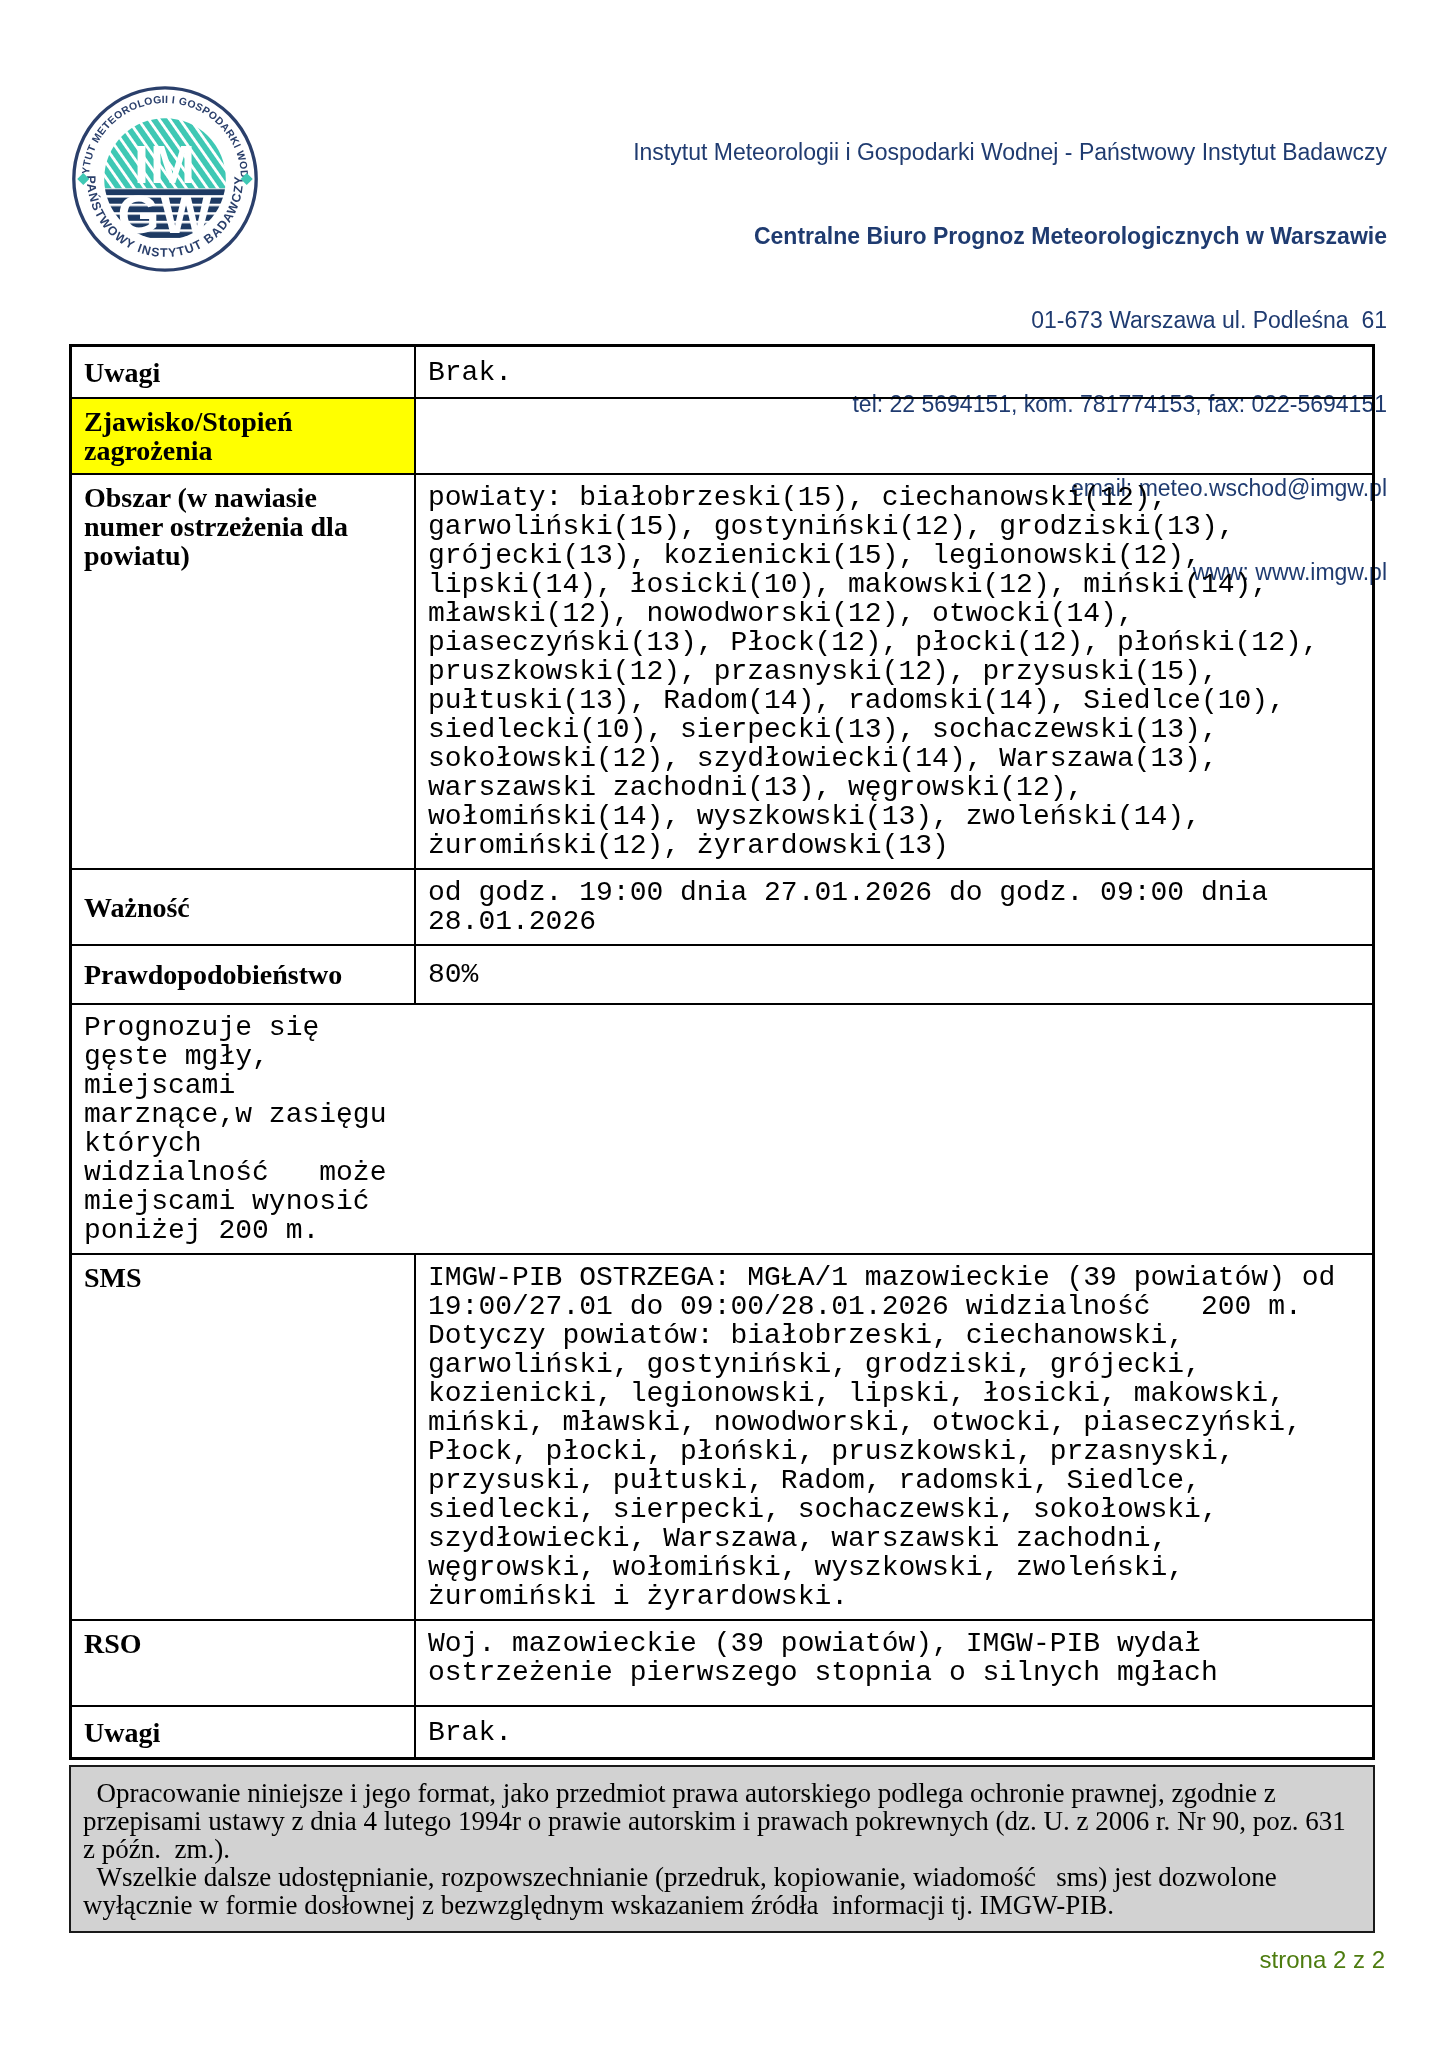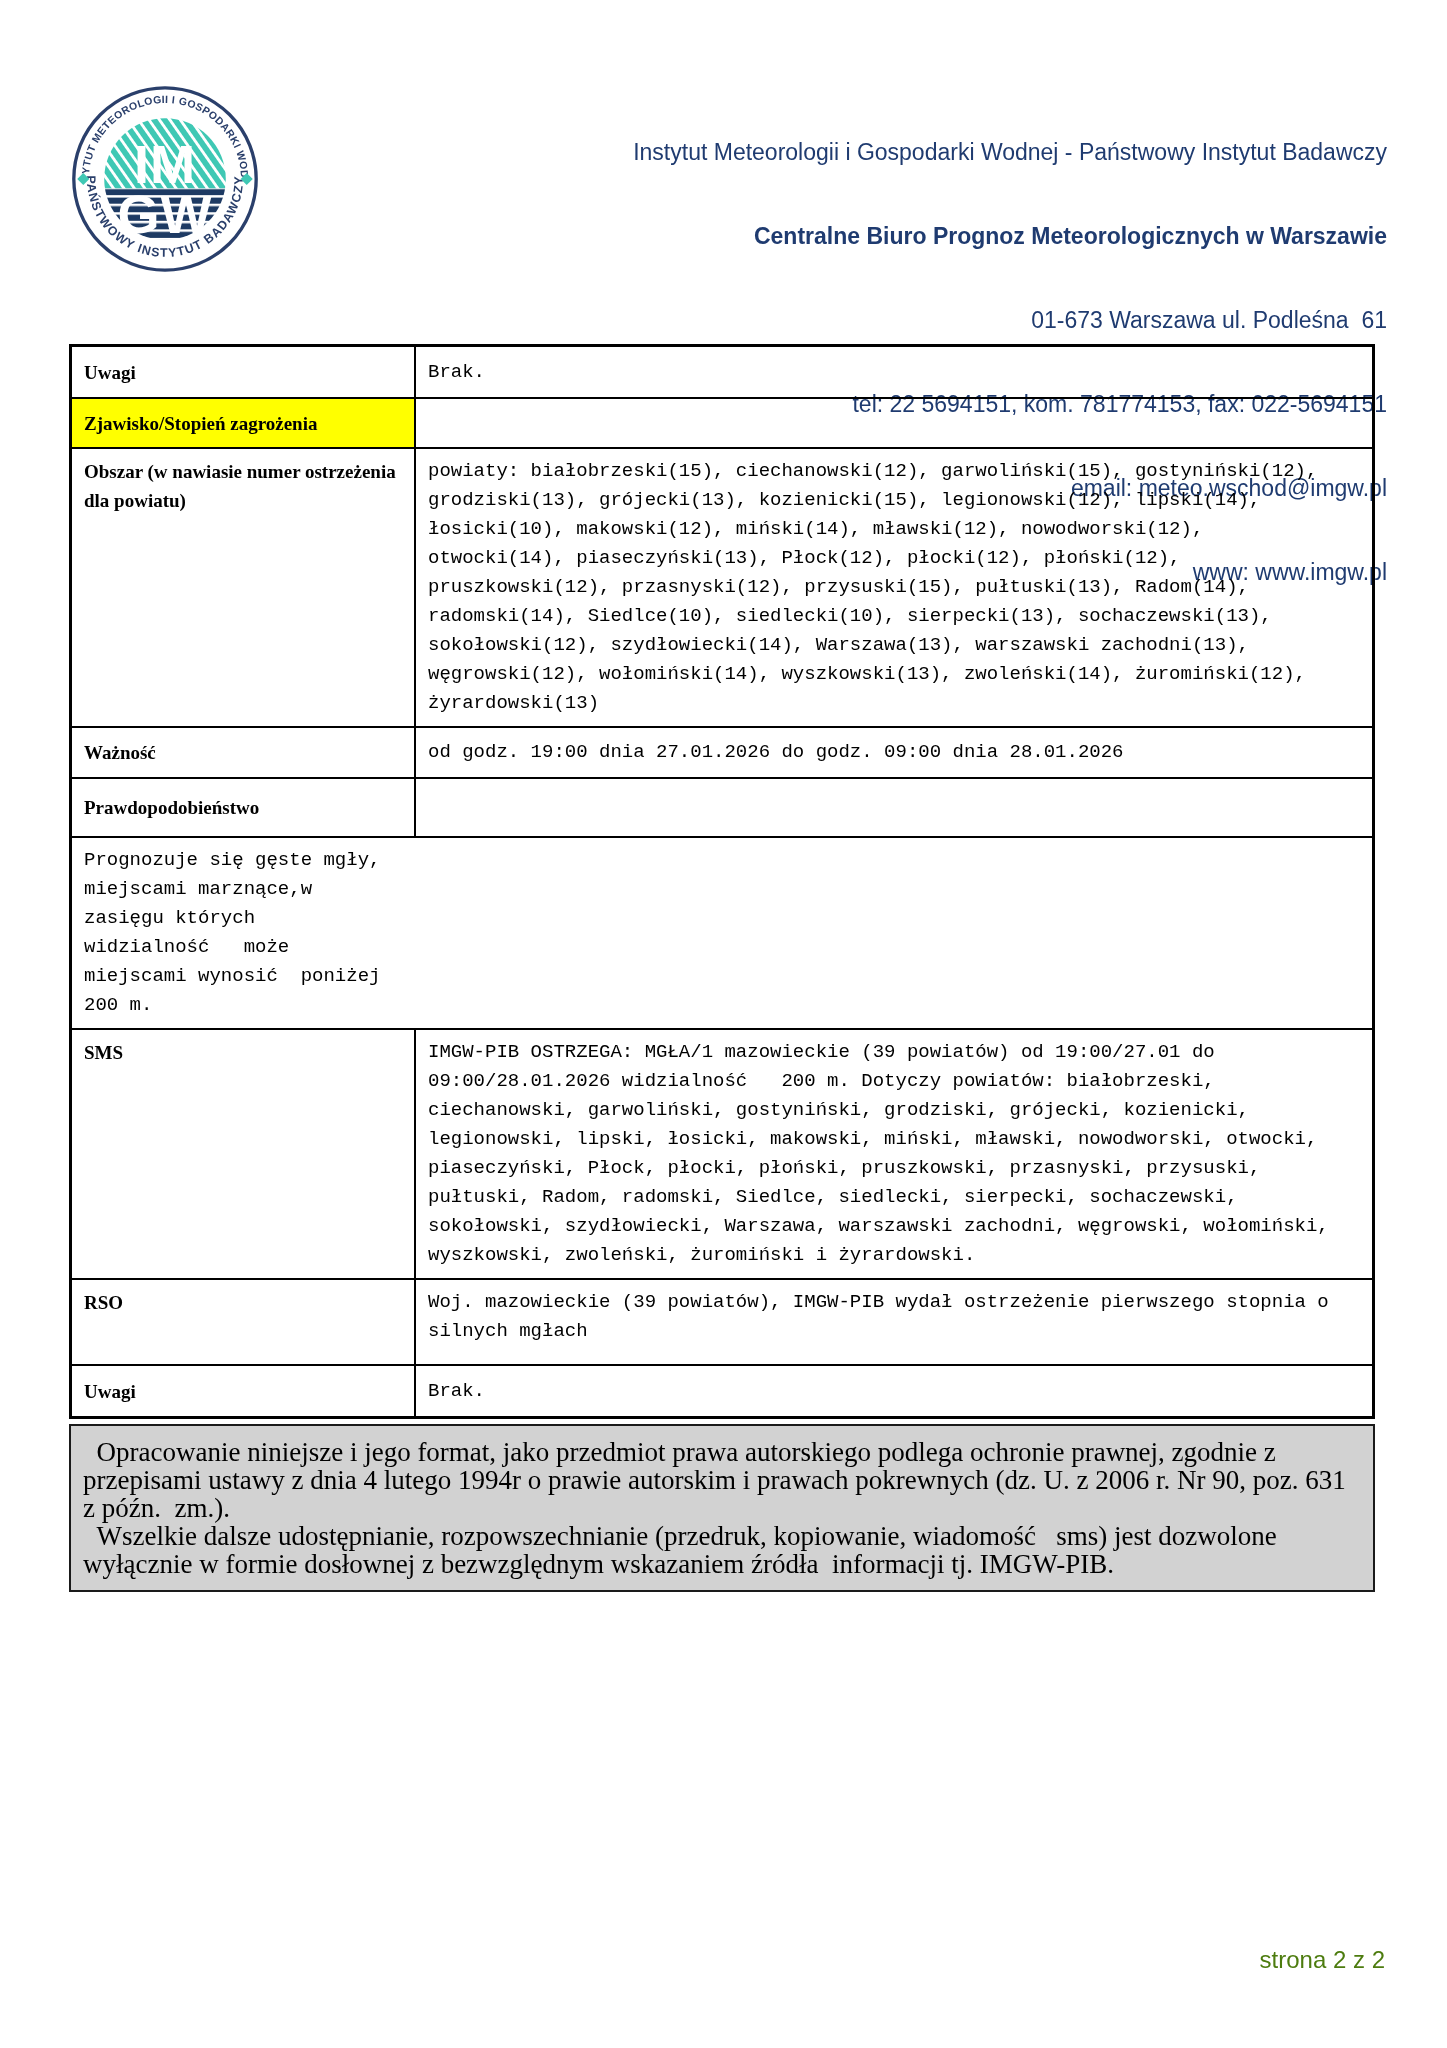--- a/index.html
+++ b/index.html
@@ -38,21 +38,21 @@
 
   
   .content-col{position:absolute;left:69px;top:344px;width:1306px;}
 
   .warning-table{border:3px solid var(--border,#000);}
   .t-row{display:grid;grid-template-columns:344px 1fr;border-top:2px solid var(--border,#000);}
   .t-row:first-child{border-top:none;}
   .t-cell{
     box-sizing:border-box;
     padding:8px 12px;
-    font-size:19px;line-height:29px;
+    font-size:28px;line-height:29px;
     display:flex;align-items:flex-start;
     white-space:pre-wrap;
   }
   .t-label{font-weight:bold;border-right:2px solid var(--border,#000);}
   .t-value{padding-left:12px;padding-right:26px;font-family:Liberation Mono, monospace;}
   .t-row.highlight .t-cell{background:var(--highlight,#ffff00);}
   .t-row:nth-child(1) .t-cell{min-height:50px;align-items:center;}
   .t-row:nth-child(2) .t-cell{min-height:48px;align-items:center;}
   .t-row:nth-child(3) .t-cell{min-height:219px;}
   .t-row:nth-child(4) .t-cell{min-height:49px;align-items:center;}
@@ -141,20 +141,21 @@
         <div class="t-cell t-value">powiaty: białobrzeski(15), ciechanowski(12), garwoliński(15), gostyniński(12), grodziski(13), grójecki(13), kozienicki(15), legionowski(12), lipski(14), łosicki(10), makowski(12), miński(14), mławski(12), nowodworski(12), otwocki(14), piaseczyński(13), Płock(12), płocki(12), płoński(12), pruszkowski(12), przasnyski(12), przysuski(15), pułtuski(13), Radom(14), radomski(14), Siedlce(10), siedlecki(10), sierpecki(13), sochaczewski(13), sokołowski(12), szydłowiecki(14), Warszawa(13), warszawski zachodni(13), węgrowski(12), wołomiński(14), wyszkowski(13), zwoleński(14), żuromiński(12), żyrardowski(13)</div>
       </div>
 
       <div class="t-row">
         <div class="t-cell t-label">Ważność</div>
         <div class="t-cell t-value">od godz. 19:00 dnia 27.01.2026 do godz. 09:00 dnia 28.01.2026</div>
       </div>
 
       <div class="t-row">
         <div class="t-cell t-label">Prawdopodobieństwo</div>
+        <div class="t-cell t-value">80%</div>
       </div>
 
       <div class="t-row">
         <div class="t-cell t-value">Prognozuje się gęste mgły, miejscami marznące,w zasięgu których widzialność   może miejscami wynosić  poniżej 200 m.</div>
       </div>
 
       <div class="t-row">
         <div class="t-cell t-label">SMS</div>
         <div class="t-cell t-value">IMGW-PIB OSTRZEGA: MGŁA/1 mazowieckie (39 powiatów) od 19:00/27.01 do 09:00/28.01.2026 widzialność   200 m. Dotyczy powiatów: białobrzeski, ciechanowski, garwoliński, gostyniński, grodziski, grójecki, kozienicki, legionowski, lipski, łosicki, makowski, miński, mławski, nowodworski, otwocki, piaseczyński, Płock, płocki, płoński, pruszkowski, przasnyski, przysuski, pułtuski, Radom, radomski, Siedlce, siedlecki, sierpecki, sochaczewski, sokołowski, szydłowiecki, Warszawa, warszawski zachodni, węgrowski, wołomiński, wyszkowski, zwoleński, żuromiński i żyrardowski.</div>
       </div>

